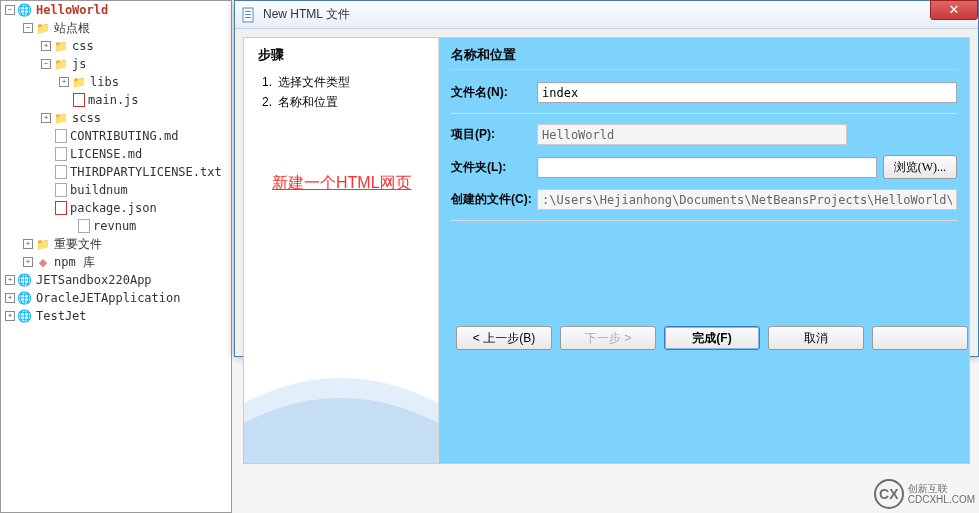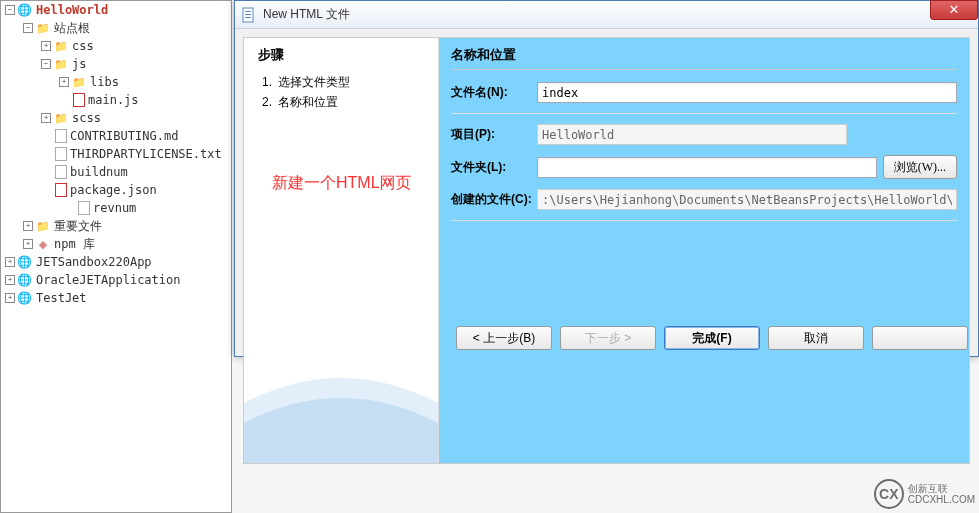--- a/index.html
+++ b/index.html
@@ -147,20 +147,21 @@
     .wizard-steps li.current { font-weight: normal; }
     .step-num { display:inline-block; width:16px; }
     
     .annotation {
       position: absolute;
       top: 135px;
       left: 28px;
       color: #ff3030;
       font-size: 16px;
       font-weight: normal;
+      text-decoration: underline;
     }
     
     .wizard-wave {
       position: absolute;
       left: 0;
       bottom: 0;
       width: 100%;
       height: 120px;
       overflow: hidden;
     }
@@ -303,20 +304,24 @@
     <span class="tree-label">main.js</span>
   </div>
   <div class="tree-node" style="padding-left:40px">
     <span class="tree-toggle">+</span>
     <span class="tree-icon folder-icon"></span>
     <span class="tree-label">scss</span>
   </div>
   <div class="tree-node" style="padding-left:54px">
     <span class="tree-icon file-icon"></span>
     <span class="tree-label">CONTRIBUTING.md</span>
+  </div>
+  <div class="tree-node" style="padding-left:54px">
+    <span class="tree-icon file-icon"></span>
+    <span class="tree-label">LICENSE.md</span>
   </div>
   <div class="tree-node" style="padding-left:54px">
     <span class="tree-icon file-icon"></span>
     <span class="tree-label">THIRDPARTYLICENSE.txt</span>
   </div>
   <div class="tree-node" style="padding-left:54px">
     <span class="tree-icon file-icon"></span>
     <span class="tree-label">buildnum</span>
   </div>
   <div class="tree-node" style="padding-left:54px">

